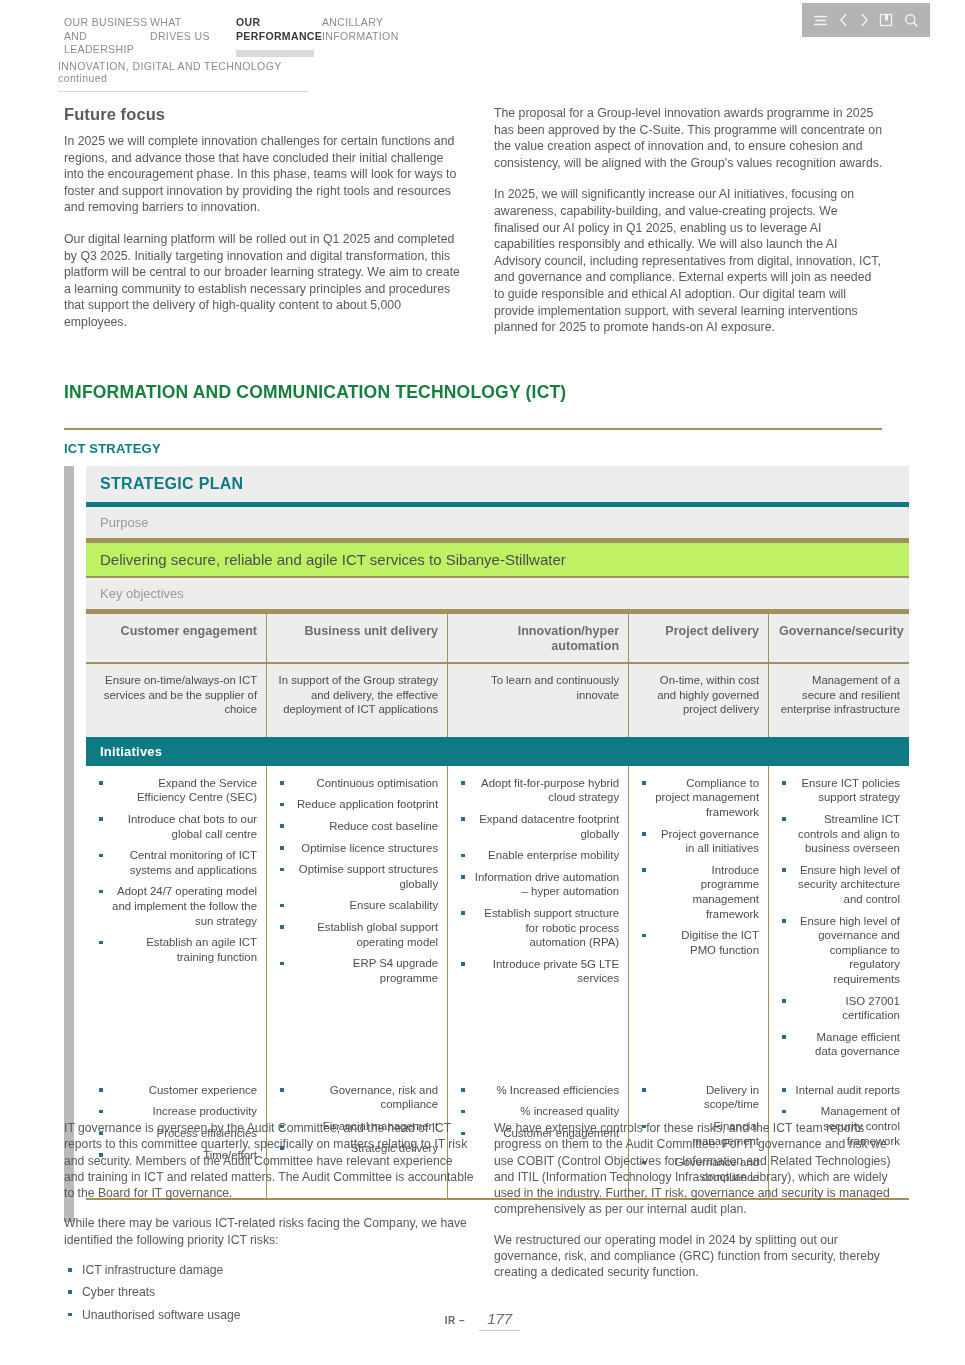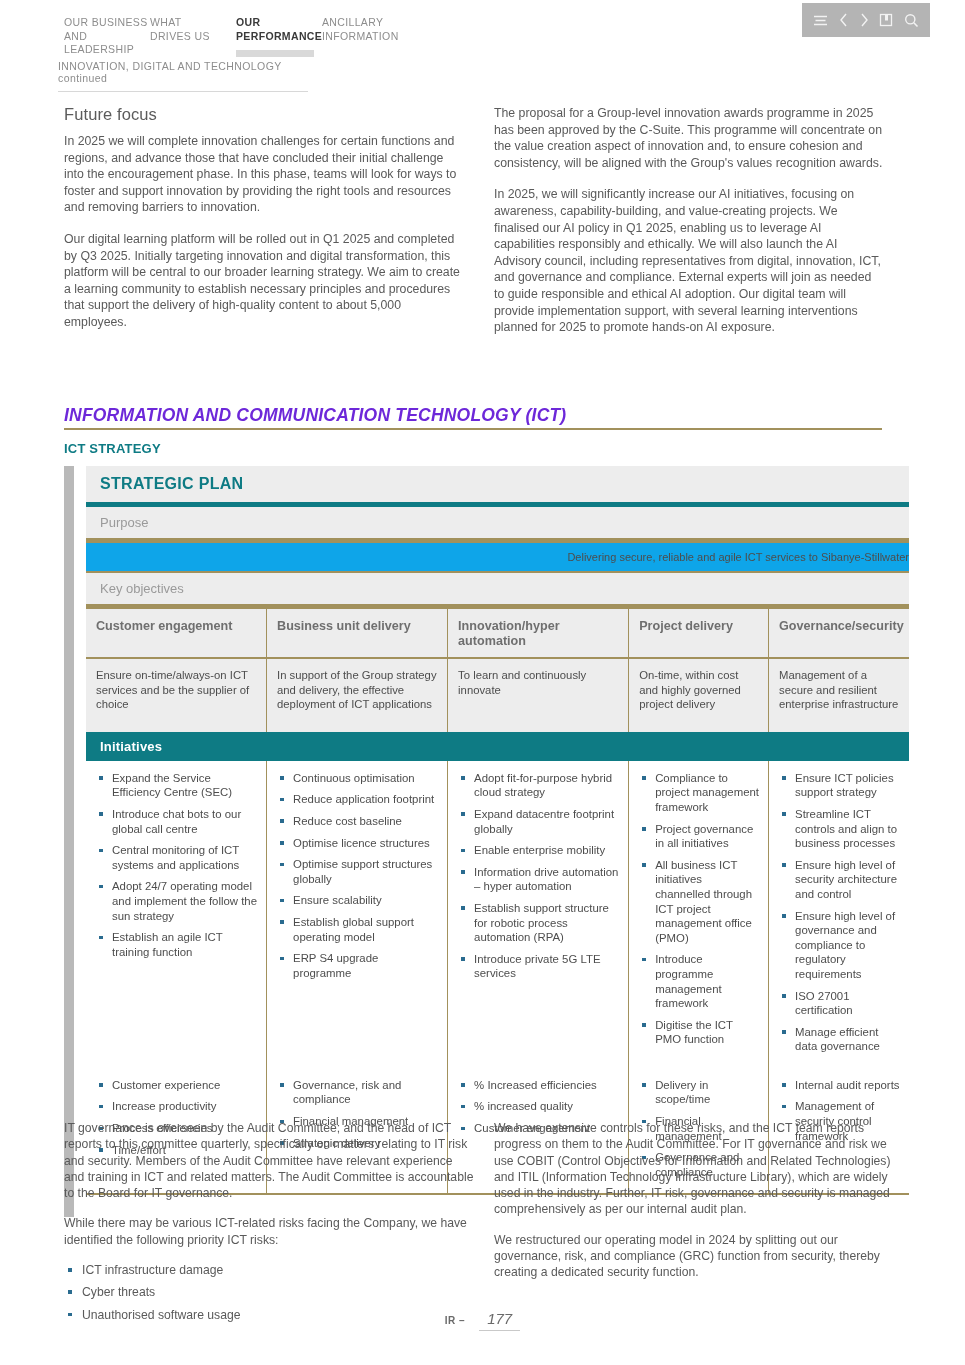--- a/index.html
+++ b/index.html
@@ -44,32 +44,32 @@
     width:128px;height:34px;background:#b4b4b4;
     display:flex;align-items:center;justify-content:space-around;
     padding:0 6px;box-sizing:border-box;
   }
   .toolbar svg{display:block;}
 
   
   .col-l{position:absolute;left:64px;top:105px;width:400px;}
   .col-r{position:absolute;left:494px;top:105px;width:390px;}
   h2.ff{
-    font-size:16.5px;color:#5b5b5b;margin:0 0 9px 0;font-weight:normal;
+    font-size:16.5px;color:#5b5b5b;margin:0 0 9px 0;font-weight:bold;
     letter-spacing:.1px;
   }
   p.body{
     font-size:12.3px;line-height:16.6px;color:#5a5a5a;margin:0 0 15px 0;
   }
   p.body:last-child{margin-bottom:0;}
 
   
   .ict-title{
-    position:absolute;left:64px;top:405px;
-    font-size:17.5px;font-weight:bold;color:#6d28d9;letter-spacing:.2px;font-style:italic;
+    position:absolute;left:64px;top:382px;
+    font-size:17.5px;font-weight:bold;color:#15803d;letter-spacing:.2px;
   }
   .gold-rule{
     position:absolute;left:64px;top:428px;width:818px;height:2px;background:#a2915c;
   }
   .ict-strategy{
     position:absolute;left:64px;top:441px;
     font-size:13px;font-weight:bold;color:#0e7b84;letter-spacing:.2px;
   }
 
   
@@ -86,29 +86,29 @@
     font-size:16px;font-weight:bold;color:#0e7b84;letter-spacing:.3px;
   }
   .rule-teal{height:5px;background:#0e7b84;}
   .rule-gold{height:5px;background:#a2915c;}
   .rule-gold-thin{height:2px;background:#a2915c;}
   .band-grey{
     background:#ededed;padding:8px 8px 8px 14px;
     font-size:13px;color:#9a9a9a;
   }
   .band-white{
-    background:#0ea5e9;padding:8px 0 8px 14px;
-    font-size:11px;color:#4d4d4d;text-align:right;
+    background:#bef264;padding:8px 0 8px 14px;
+    font-size:15px;color:#4d4d4d;
   }
   .band-teal{
     background:#0e7b84;padding:7px 0 7px 14px;
     font-size:13px;font-weight:bold;color:#ffffff;letter-spacing:.2px;
   }
 
-  .grid{display:flex;align-items:stretch;}
+  .grid{display:flex;align-items:stretch;text-align:right;}
   .gcell{
     box-sizing:border-box;
     border-right:1.5px solid #a2915c;
     padding:8px 9px 8px 10px;
   }
   .gcell:last-child{border-right:none;}
   .w1{width:22.0%;}
   .w2{width:22.0%;}
   .w3{width:22.0%;}
   .w4{width:17.0%;}
@@ -305,29 +305,28 @@
           <li>Enable enterprise mobility</li>
           <li>Information drive automation – hyper automation</li>
           <li>Establish support structure for robotic process automation (RPA)</li>
           <li>Introduce private 5G LTE services</li>
         </ul>
       </div>
       <div class="gcell w4">
         <ul class="blist">
           <li>Compliance to project management framework</li>
           <li>Project governance in all initiatives</li>
-          <li>All business ICT initiatives channelled through ICT project management office (PMO)</li>
           <li>Introduce programme management framework</li>
           <li>Digitise the ICT PMO function</li>
         </ul>
       </div>
       <div class="gcell w5">
         <ul class="blist">
           <li>Ensure ICT policies support strategy</li>
-          <li>Streamline ICT controls and align to business processes</li>
+          <li>Streamline ICT controls and align to business overseen</li>
           <li>Ensure high level of security architecture and control</li>
           <li>Ensure high level of governance and compliance to regulatory requirements</li>
           <li>ISO 27001 certification</li>
           <li>Manage efficient data governance</li>
         </ul>
       </div>
     </div>
 
 
     <div class="grid kpirow">

